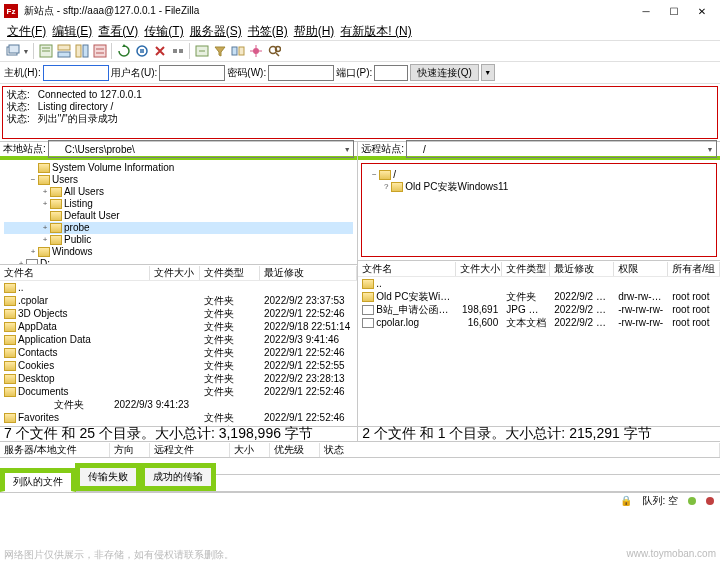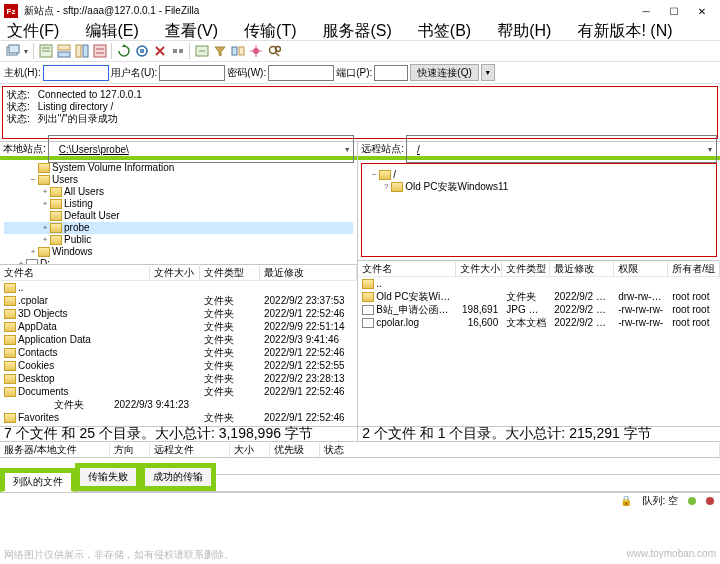--- a/index.html
+++ b/index.html
@@ -1,38 +1,38 @@
 <!DOCTYPE html>
 <html><head>
 <meta charset="utf-8">
 <style>
 * { box-sizing: border-box; margin: 0; padding: 0; font-family: "Microsoft YaHei", "Segoe UI", sans-serif; }
 body { width: 720px; height: 564px; background: #fff; font-size: 10px; overflow: hidden; color: #000; }
 .titlebar { height: 22px; display: flex; align-items: center; padding: 0 4px; background: #fff; }
 .titlebar .logo { width: 14px; height: 14px; background: #b00; color: #fff; font-weight: bold; font-size: 8px; display: flex; align-items: center; justify-content: center; margin-right: 6px; }
 .titlebar .title { flex: 1; font-size: 10px; }
 .titlebar .winbtn { width: 28px; height: 18px; display: flex; align-items: center; justify-content: center; font-size: 10px; }
-.menubar { height: 18px; display: flex; align-items: center; padding: 0 4px; gap: 20px; font-size: 16px; }
+.menubar { height: 18px; display: flex; align-items: center; padding: 0 4px; gap: 0; font-size: 12px; text-decoration: underline; }
 .menubar span { padding: 1px 3px; }
 .toolbar { height: 22px; display: flex; align-items: center; padding: 1px 4px; gap: 1px; border-top: 1px solid #e0e0e0; border-bottom: 1px solid #e0e0e0; }
 .tbtn { width: 17px; height: 17px; display: flex; align-items: center; justify-content: center; position: relative; }
 .tbsep { width: 1px; height: 16px; background: #d0d0d0; margin: 0 2px; }
 .quickconnect { height: 22px; display: flex; align-items: center; padding: 1px 4px; gap: 2px; border-bottom: 1px solid #e0e0e0; }
 .quickconnect label { font-size: 10px; white-space: nowrap; }
 .quickconnect input { height: 16px; border: 1px solid #7a7a7a; font-size: 10px; padding: 0 2px; }
 .quickconnect button { height: 17px; font-size: 10px; padding: 0 6px; border: 1px solid #adadad; background: #e1e1e1; }
 .quickconnect .ddbtn { width: 14px; height: 17px; border: 1px solid #adadad; background: #e1e1e1; display: flex; align-items: center; justify-content: center; font-size: 7px; }
 .log { height: 53px; border: 1px solid #c00; margin: 2px; padding: 2px 4px; font-size: 10px; line-height: 12px; overflow: hidden; }
 .log .prefix { display: inline-block; width: 28px; }
 .panes { display: flex; height: 300px; border-top: 1px solid #c8c8c8; }
 .pane { flex: 1; display: flex; flex-direction: column; border-right: 1px solid #c8c8c8; }
 .pane:last-child { border-right: none; }
 .pathbar { height: 18px; display: flex; align-items: center; padding: 0 3px; gap: 2px; border-bottom: 4px solid #84cc16; }
 .pathbar label { font-size: 10px; white-space: nowrap; }
-.pathbar .combo { flex: 1; height: 28px; border: 1px solid #7a7a7a; display: flex; align-items: center; font-size: 10px; padding: 0 10px; position: relative; text-decoration: underline; }
+.pathbar .combo { flex: 1; height: 18px; border: 1px solid #7a7a7a; display: flex; align-items: center; font-size: 10px; padding: 0 16px; position: relative; }
 .pathbar .combo .dd { position: absolute; right: 0; width: 12px; text-align: center; font-size: 7px; color: #555; }
 .tree { height: 104px; overflow: auto; font-size: 10px; padding: 2px 4px; line-height: 12px; }
 .tree .node { display: flex; align-items: center; white-space: nowrap; }
 .tree .exp { width: 10px; text-align: center; color: #555; font-size: 8px; }
 .tree .ficon { width: 12px; height: 10px; display: inline-block; margin-right: 2px; }
 .folder-yellow { background: linear-gradient(#ffe9a2,#e7c65a); border: 1px solid #c9a227; }
 .folder-blue { background: #fff; border: 1px solid #888; }
 .tree .node.sel { background: #cde8ff; }
 .remotebox { margin: 3px; border: 1px solid #c00; height: 94px; padding: 3px; }
 .listhdr { height: 17px; display: flex; align-items: center; background: #fff; border-top: 1px solid #c8c8c8; border-bottom: 1px solid #e8e8e8; font-size: 10px; }
@@ -267,21 +267,21 @@
         <div class="row">
           <div class="cell" style="width:150px"><span class="ficon folder-yellow"></span>3D Objects</div>
           <div class="cell" style="width:50px;text-align:right"></div>
           <div class="cell" style="width:60px">文件夹</div>
           <div class="cell" style="flex:1">2022/9/1 22:52:46</div>
         </div>
         <div class="row">
           <div class="cell" style="width:150px"><span class="ficon folder-yellow"></span>AppData</div>
           <div class="cell" style="width:50px;text-align:right"></div>
           <div class="cell" style="width:60px">文件夹</div>
-          <div class="cell" style="flex:1">2022/9/9 22:51:14</div>
+          <div class="cell" style="flex:1">2022/9/18 22:51:14</div>
         </div>
         <div class="row">
           <div class="cell" style="width:150px"><span class="ficon folder-yellow"></span>Application Data</div>
           <div class="cell" style="width:50px;text-align:right"></div>
           <div class="cell" style="width:60px">文件夹</div>
           <div class="cell" style="flex:1">2022/9/3 9:41:46</div>
         </div>
         <div class="row">
           <div class="cell" style="width:150px"><span class="ficon folder-yellow"></span>Contacts</div>
           <div class="cell" style="width:50px;text-align:right"></div>

